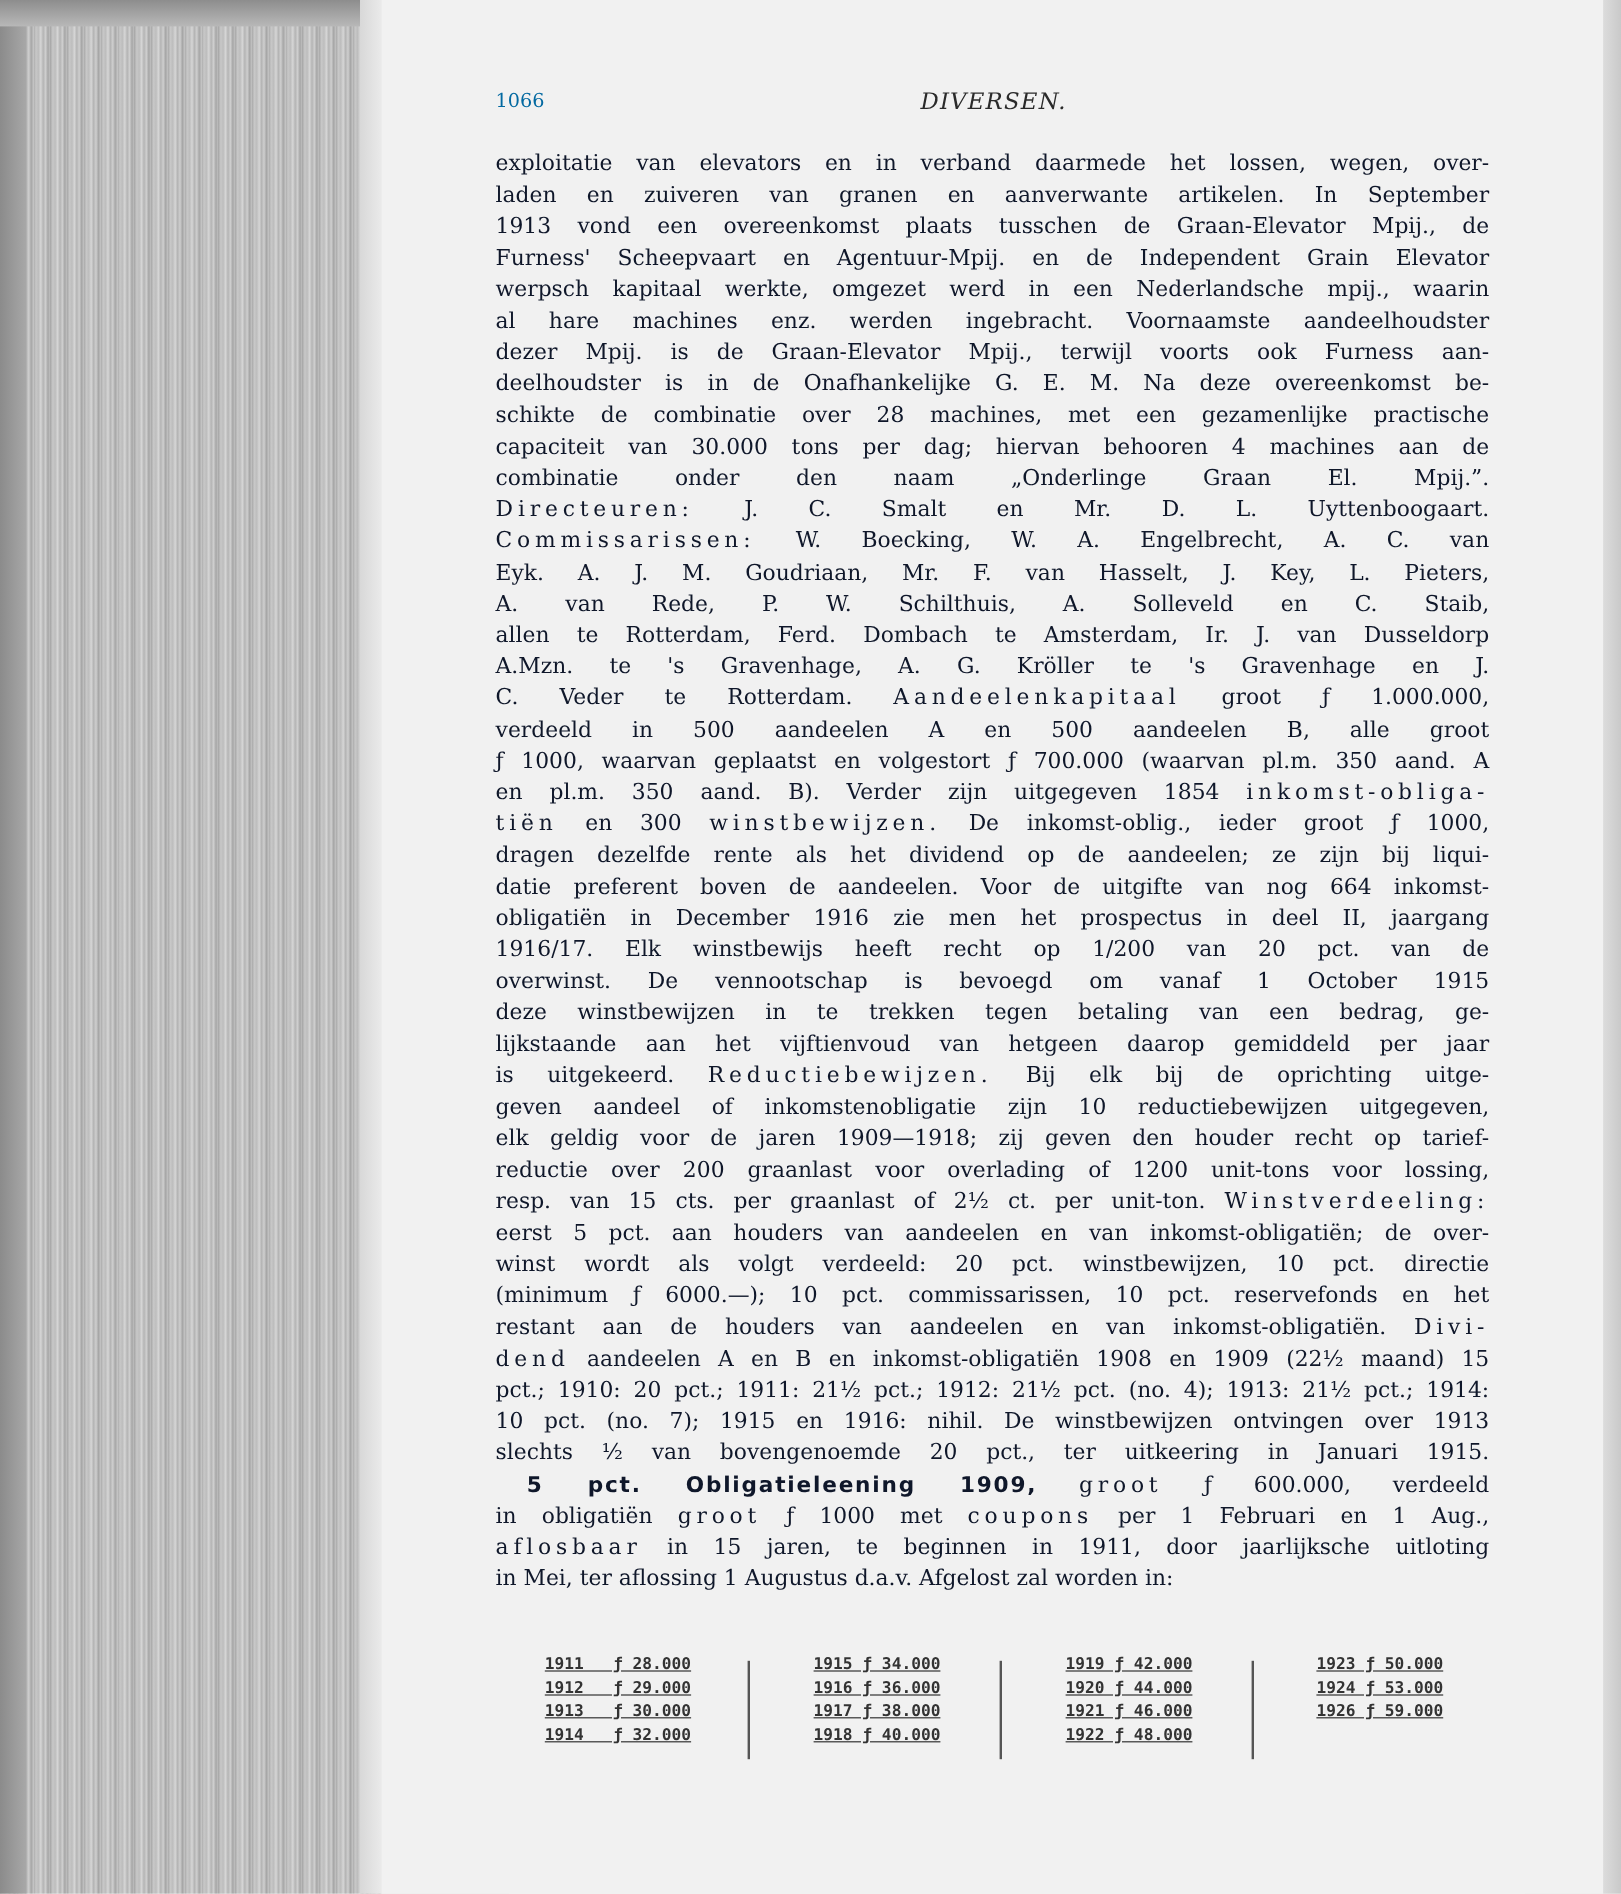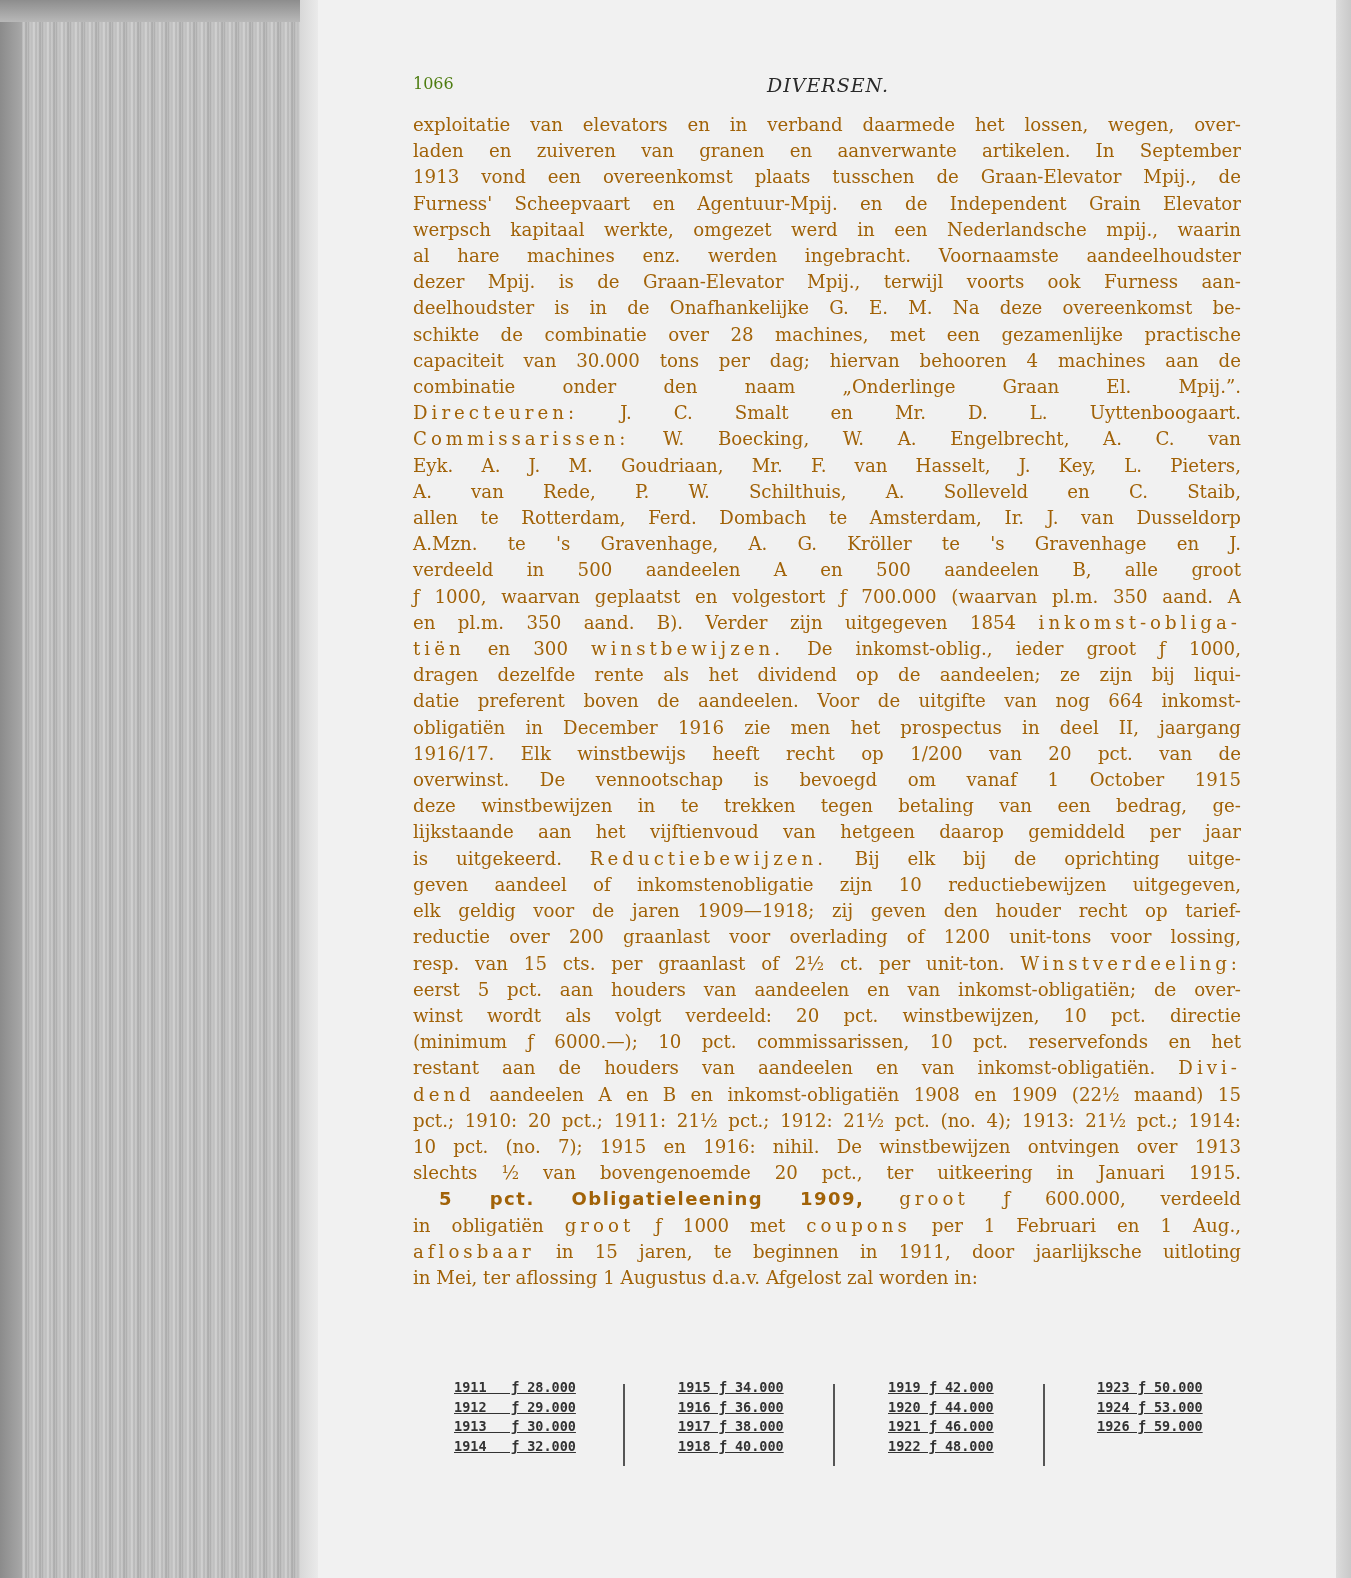--- a/index.html
+++ b/index.html
@@ -33,28 +33,28 @@
     background: #f1f1f1;
   }
   .right-edge {
     position: absolute; left: 1336px; top: 0; width: 15px; height: 1578px;
     background: linear-gradient(90deg, #dcdcdc, #c9c9c9);
   }
   .header {
     position: absolute; left: 413px; top: 74px; width: 830px; height: 28px;
     color: #2a2a2a;
   }
-  .page-number { position: absolute; left: 0; top: 0; font-size: 16px; color: #4d7c0f; }
+  .page-number { position: absolute; left: 0; top: 0; font-size: 16px; color: #0369a1; }
   .running-title {
     position: absolute; left: 0; right: 0; top: 0; text-align: center;
     font-style: italic; font-size: 19px; letter-spacing: 1px;
   }
   .body-text {
-    position: absolute; left: 413px; top: 112px; width: 828px;
-    color: #a16207; font-size: 18.2px; line-height: 26.2px;
+    position: absolute; left: 413px; top: 124px; width: 828px;
+    color: #0f172a; font-size: 18.2px; line-height: 26.2px;
     text-align: justify;
   }
   .body-text .line { display: block; white-space: nowrap; text-align-last: justify; text-align: justify; }
   .body-text .line.last { text-align-last: left; }
   .spaced { letter-spacing: 4px; }
   .bold-heading {
     font-family: "DejaVu Sans", "Liberation Sans", sans-serif; font-weight: bold;
     letter-spacing: 1.5px; font-size: 18px; margin-top: 20px;
   }
   .indent { padding-left: 26px; }
@@ -98,20 +98,25 @@
     <span>J. C. Smalt en Mr. D. L. Uyttenboogaart.</span>
   </span>
   <span class="line">
     <span class="spaced">Commissarissen:</span>
     <span>W. Boecking, W. A. Engelbrecht, A. C. van</span>
   </span>
   <span class="line">Eyk. A. J. M. Goudriaan, Mr. F. van Hasselt, J. Key, L. Pieters,</span>
   <span class="line">A. van Rede, P. W. Schilthuis, A. Solleveld en C. Staib,</span>
   <span class="line">allen te Rotterdam, Ferd. Dombach te Amsterdam, Ir. J. van Dusseldorp</span>
   <span class="line">A.Mzn. te 's Gravenhage, A. G. Kröller te 's Gravenhage en J.</span>
+  <span class="line">
+    <span>C. Veder te Rotterdam.</span>
+    <span class="spaced">Aandeelenkapitaal</span>
+    <span>groot ƒ 1.000.000,</span>
+  </span>
   <span class="line">verdeeld in 500 aandeelen A en 500 aandeelen B, alle groot</span>
   <span class="line">ƒ 1000, waarvan geplaatst en volgestort ƒ 700.000 (waarvan pl.m. 350 aand. A</span>
   <span class="line">
     <span>en pl.m. 350 aand. B). Verder zijn uitgegeven 1854</span>
     <span class="spaced">inkomst-obliga-</span>
   </span>
   <span class="line">
     <span class="spaced">tiën</span>
     <span>en 300</span>
     <span class="spaced">winstbewijzen.</span>

